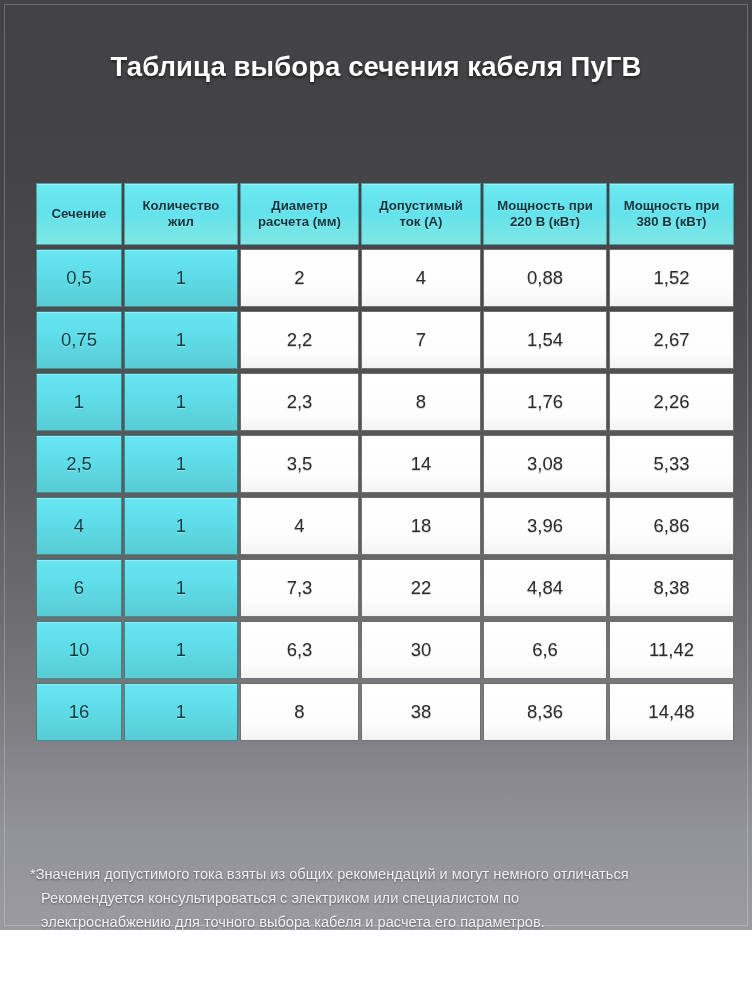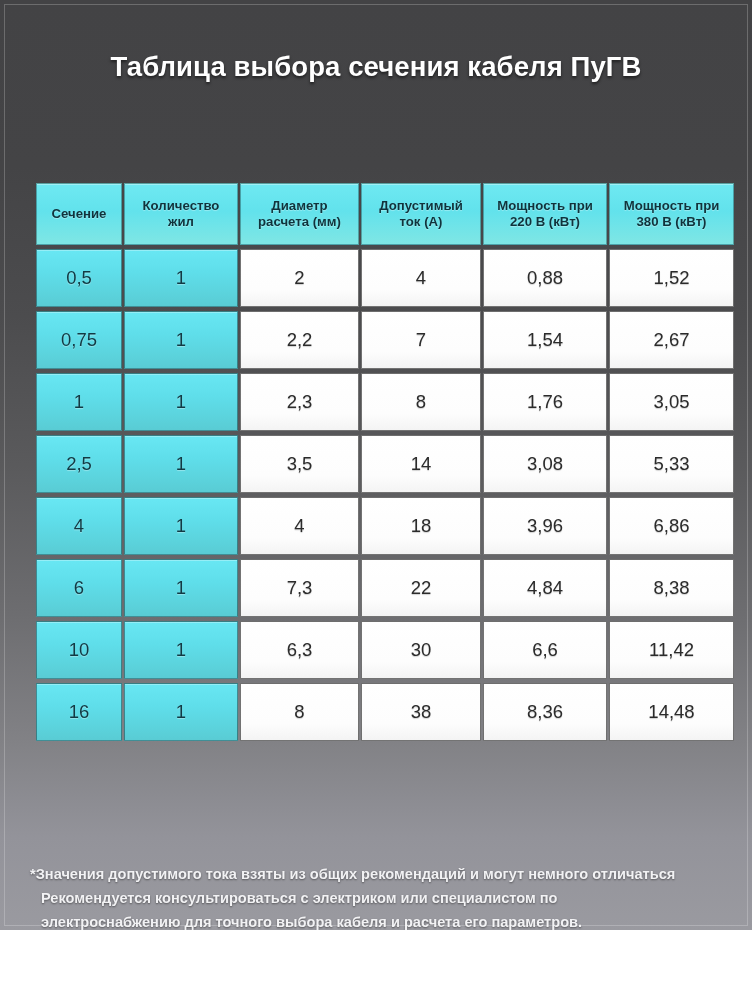--- a/index.html
+++ b/index.html
@@ -122,21 +122,21 @@
 
   
   .footnote {
     position: absolute;
     left: 30px;
     top: 862px;
     width: 700px;
     color: #f2f2f4;
     font-size: 14.6px;
     line-height: 24px;
-    font-weight: bold;
+    font-weight: normal;
     text-shadow: 0 1px 2px rgba(0,0,0,0.45);
   }
   .footnote .fn-line { display: block; white-space: nowrap; }
   .footnote .fn-line.indent { padding-left: 11px; }
 </style>
 </head>
 <body>
 
 <div id="poster">
 
@@ -197,21 +197,21 @@
             <td class="white">7</td>
             <td class="white">1,54</td>
             <td class="white">2,67</td>
           </tr>
         <tr>
             <td class="cyan">1</td>
             <td class="cyan">1</td>
             <td class="white">2,3</td>
             <td class="white">8</td>
             <td class="white">1,76</td>
-            <td class="white">3,05</td>
+            <td class="white">2,26</td>
           </tr>
         <tr>
             <td class="cyan">2,5</td>
             <td class="cyan">1</td>
             <td class="white">3,5</td>
             <td class="white">14</td>
             <td class="white">3,08</td>
             <td class="white">5,33</td>
           </tr>
         <tr>

